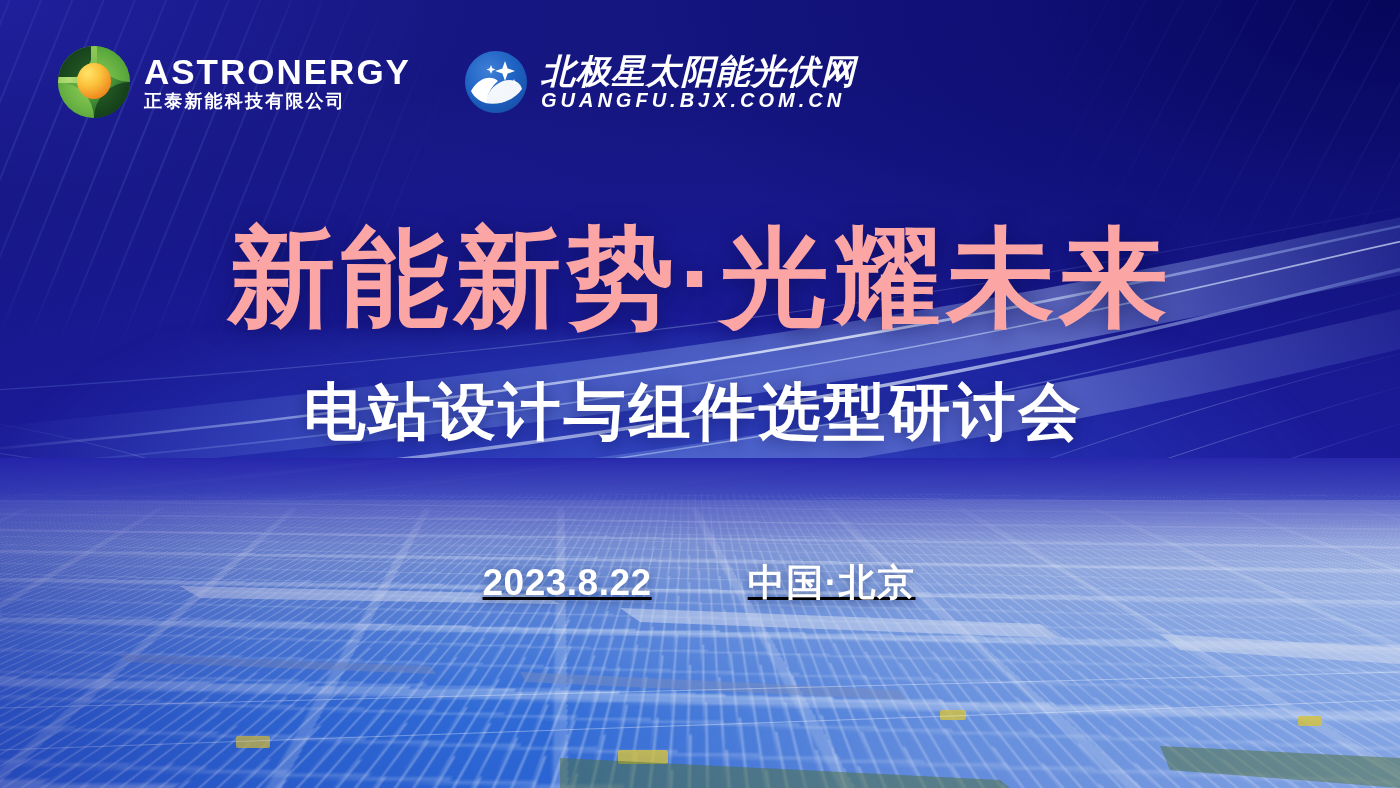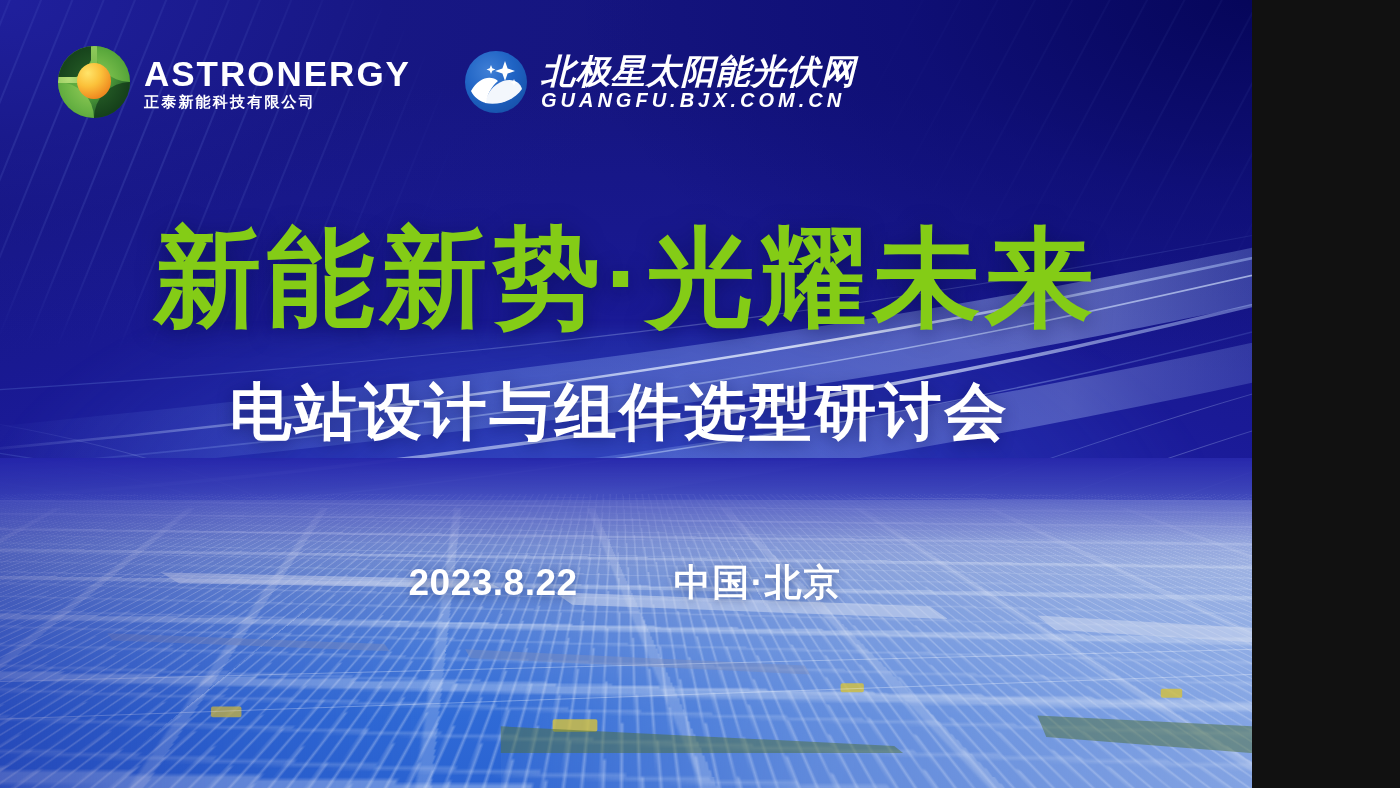--- a/index.html
+++ b/index.html
@@ -1,18 +1,18 @@
 <!DOCTYPE html>
 <html><head>
 <meta charset="utf-8">
 <style>
   html,body{margin:0;padding:0;background:#111;}
   .stage{
     position:relative;
-    width:1252px;height:788px;
+    width:1400px;height:788px;
     overflow:hidden;
     font-family:"Liberation Sans","DejaVu Sans",sans-serif;
     background:#1b1b9e;
     user-select:none;
   }
 
   
   .bg-base{
     position:absolute;inset:0;
     background:
@@ -174,48 +174,48 @@
   .astro-mark .cut2{
     position:absolute;left:46%;top:0;width:8%;height:52%;
     background:linear-gradient(180deg,#8fc95a 0%, #6fb345 100%);
   }
   .astro-text{display:flex;flex-direction:column;gap:3px;}
   .astro-en{
     font-size:35px;font-weight:700;color:#fff;letter-spacing:2.0px;
     line-height:1;font-family:"Liberation Sans","DejaVu Sans",sans-serif;
   }
   .astro-cn{
-    font-size:15px;font-weight:700;color:#fff;letter-spacing:2.2px;line-height:1;
+    font-size:18px;font-weight:700;color:#fff;letter-spacing:2.2px;line-height:1;
   }
 
   .bjx-mark{
     position:relative;width:62px;height:62px;border-radius:50%;
     background:radial-gradient(circle at 38% 32%, #3f7fd6 0%, #1f63c4 45%, #12499d 100%);
     overflow:hidden;flex:0 0 auto;
   }
   .bjx-text{display:flex;flex-direction:column;gap:2px;}
   .bjx-cn{font-size:34px;font-weight:700;color:#fff;letter-spacing:1px;line-height:1;font-style:italic;text-align:center;}
   .bjx-en{font-size:20px;font-weight:700;color:#ffffff;letter-spacing:4.0px;line-height:1;font-style:italic;}
 
   
   .title-main{
     position:absolute;left:0;right:0;top:218px;text-align:center;
-    font-size:108px;font-weight:700;color:#84cc16;letter-spacing:5px;line-height:1.12;
+    font-size:108px;font-weight:700;color:#fca5a5;letter-spacing:5px;line-height:1.12;
     text-shadow:0 4px 22px rgba(6,10,70,.55);
     white-space:nowrap;
   }
   .title-sub{
     position:absolute;left:0;right:13px;top:376px;text-align:center;
     font-size:62px;font-weight:700;color:#fff;letter-spacing:3px;line-height:1.15;
     text-shadow:0 3px 16px rgba(6,10,70,.45);
     white-space:nowrap;
   }
   .meta{
     position:absolute;left:0;right:2px;top:558px;
-    display:flex;justify-content:center;align-items:center;gap:96px;
+    display:flex;justify-content:center;align-items:center;gap:96px;text-decoration:underline;
   }
   .meta-date{font-size:37px;font-weight:700;color:#fff;letter-spacing:.5px;text-shadow:0 2px 10px rgba(10,30,90,.45);}
   .meta-loc{font-size:37px;font-weight:700;color:#fff;letter-spacing:1.5px;text-shadow:0 2px 10px rgba(10,30,90,.45);}
 </style>
 </head>
 <body>
 
 <div class="stage">
 
   <div class="bg-base"></div>

